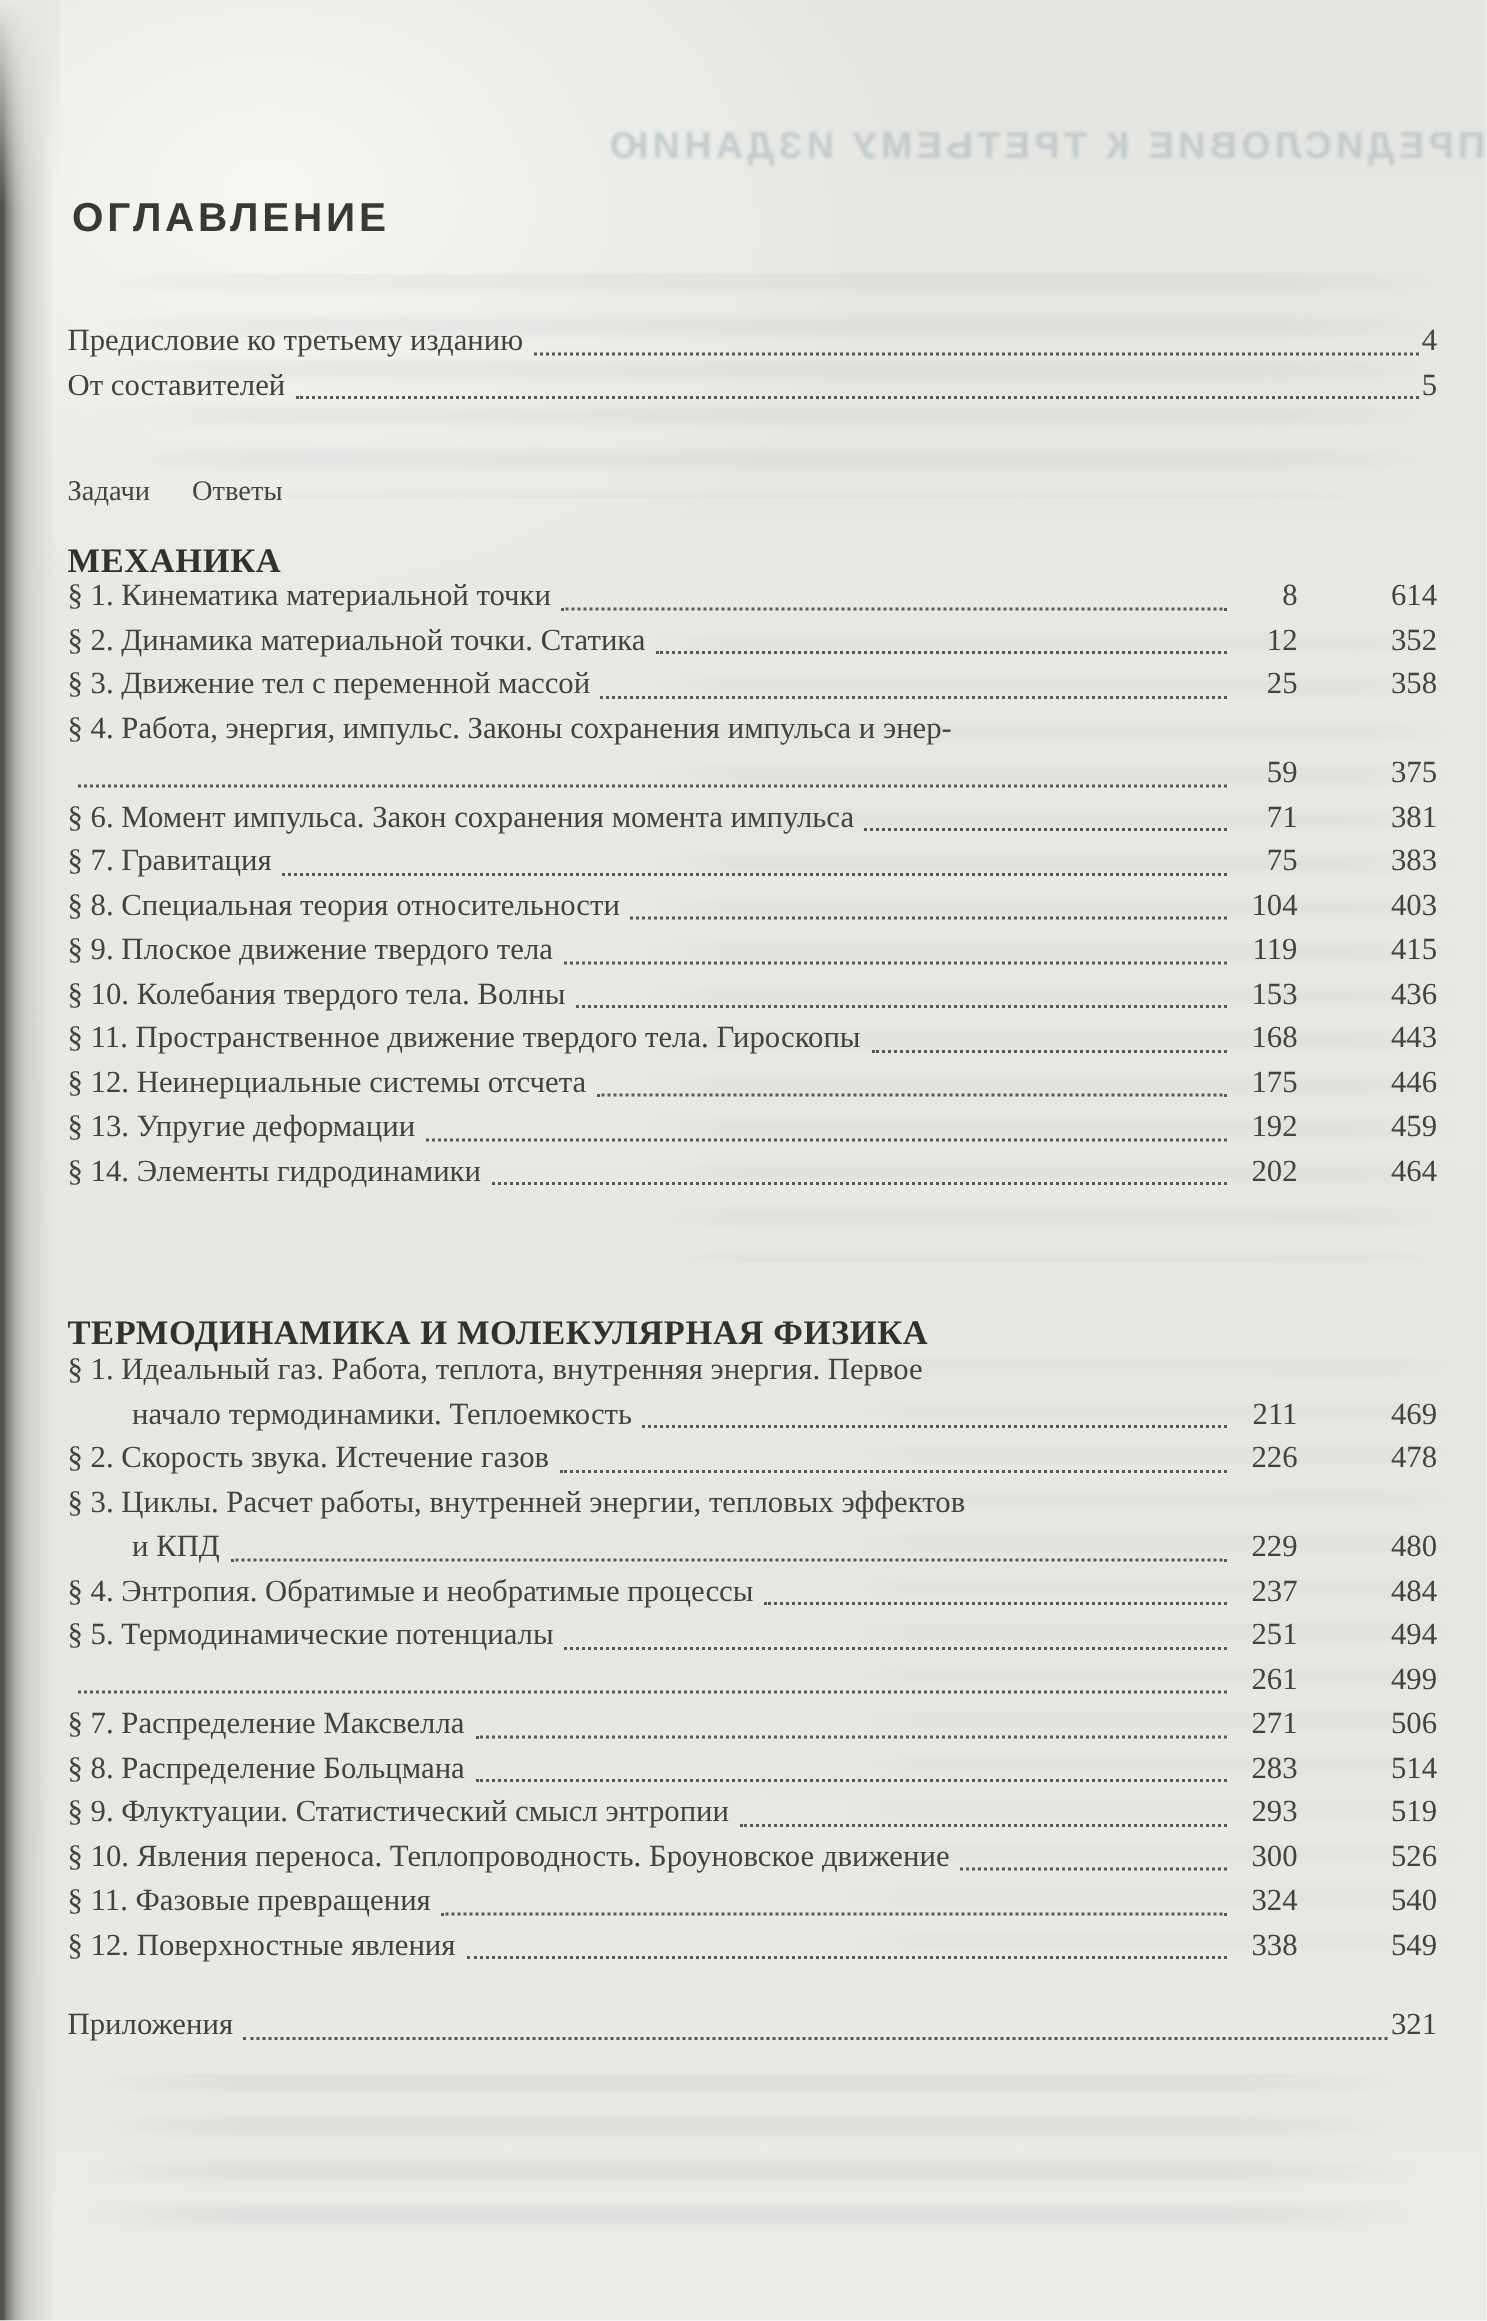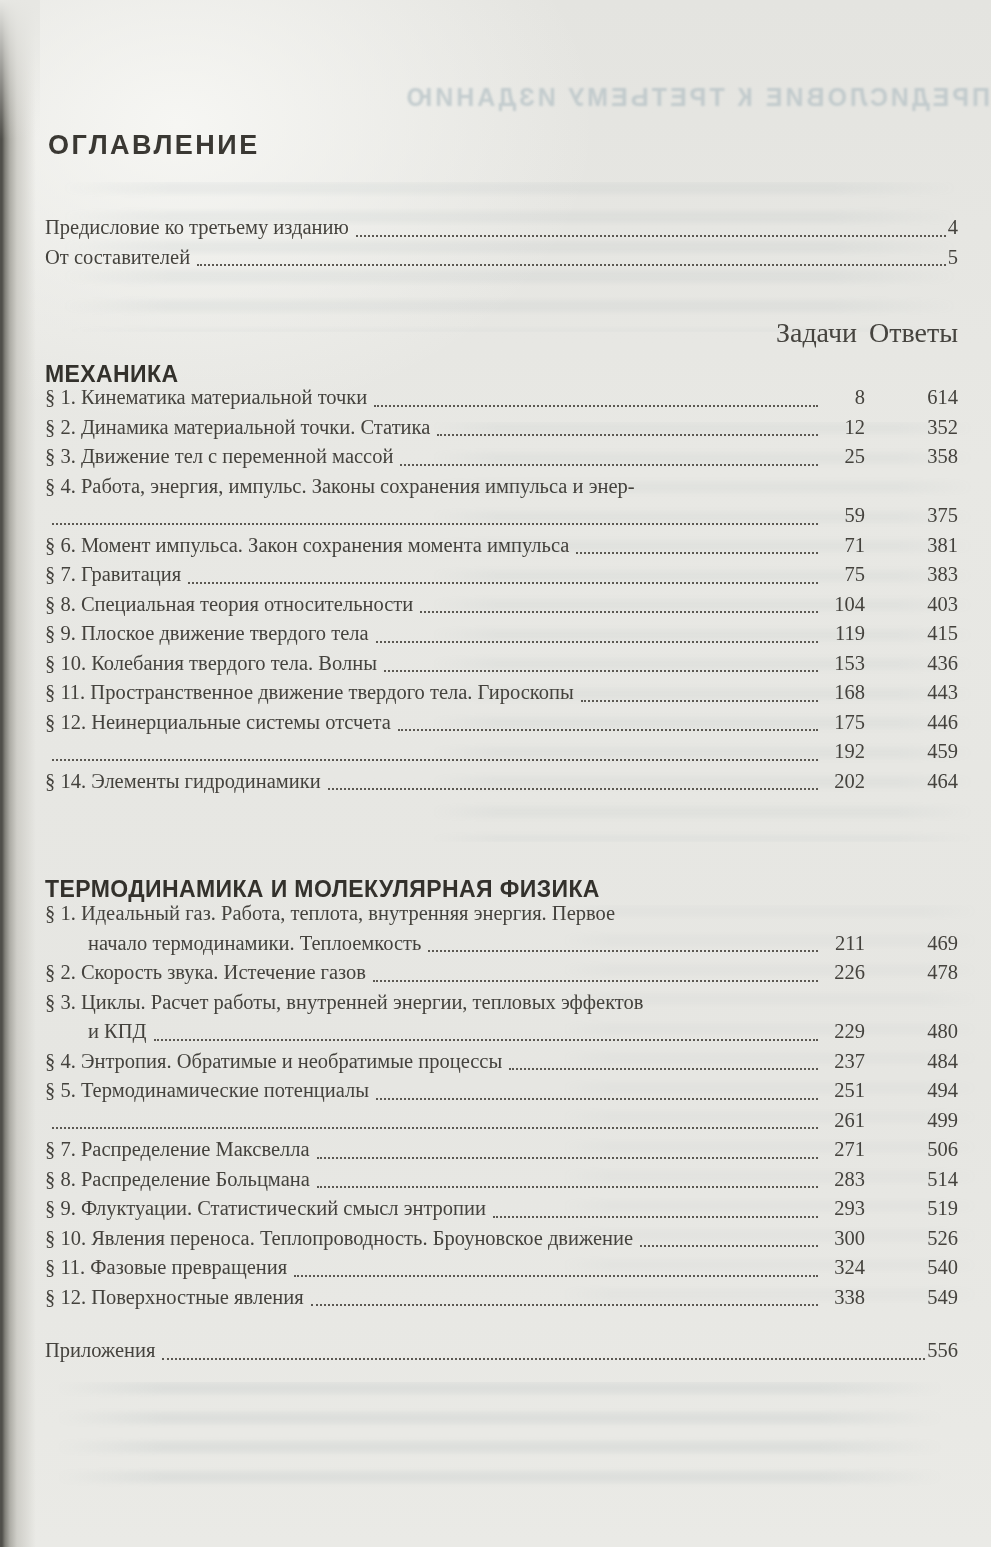--- a/index.html
+++ b/index.html
@@ -53,26 +53,26 @@
     color: #3a3833;
     margin-top: 48px;
   }
   .toc-block { position: absolute; left: 45px; width: 913px; line-height: 29.5px; font-size: 20.5px; }
   #intro-block   { top: 213px; }
   #mech-entries  { top: 383px; }
   #thermo-entries{ top: 899px; }
   #appendix-block{ top: 1336px; }
   .col-headers {
     position: absolute; left: 45px; top: 317px; width: 913px;
-    display: flex; justify-content: flex-end; gap: 12px;
-    font-size: 28px; color: #46443f;
+    display: flex; gap: 28px;
+    font-size: 19px; color: #46443f;
   }
   .section-heading {
     position: absolute; left: 45px;
-    font-family: Liberation Sans, sans-serif;
+    font-family: Liberation Serif, serif;
     font-weight: bold; font-size: 23px; letter-spacing: 0.4px;
     color: #33312c;
   }
   #mech-heading   { top: 342px; }
   #thermo-heading { top: 857px; }
   .toc-line { display: flex; align-items: center; }
   .toc-line .t { white-space: nowrap; }
   .toc-line.cont .t { padding-left: 43px; }
   .dots {
     flex: 1 1 auto; min-width: 10px;
@@ -180,20 +180,21 @@
     <span class="num problems">168</span>
     <span class="num answers">443</span>
   </div>
     <div class="toc-line">
     <span class="t">§ 12. Неинерциальные системы отсчета</span>
     <span class="dots"></span>
     <span class="num problems">175</span>
     <span class="num answers">446</span>
   </div>
     <div class="toc-line">
+    <span class="t">§ 13. Упругие деформации</span>
     <span class="dots"></span>
     <span class="num problems">192</span>
     <span class="num answers">459</span>
   </div>
     <div class="toc-line">
     <span class="t">§ 14. Элементы гидродинамики</span>
     <span class="dots"></span>
     <span class="num problems">202</span>
     <span class="num answers">464</span>
   </div>
@@ -279,15 +280,15 @@
     <span class="dots"></span>
     <span class="num problems">338</span>
     <span class="num answers">549</span>
   </div>
   </div>
 
 <div class="toc-block" id="appendix-block">
   <div class="toc-line">
     <span class="t">Приложения</span>
     <span class="dots"></span>
-    <span class="num single">556</span>
+    <span class="num single">321</span>
   </div>
 </div>
 
 </body></html>

